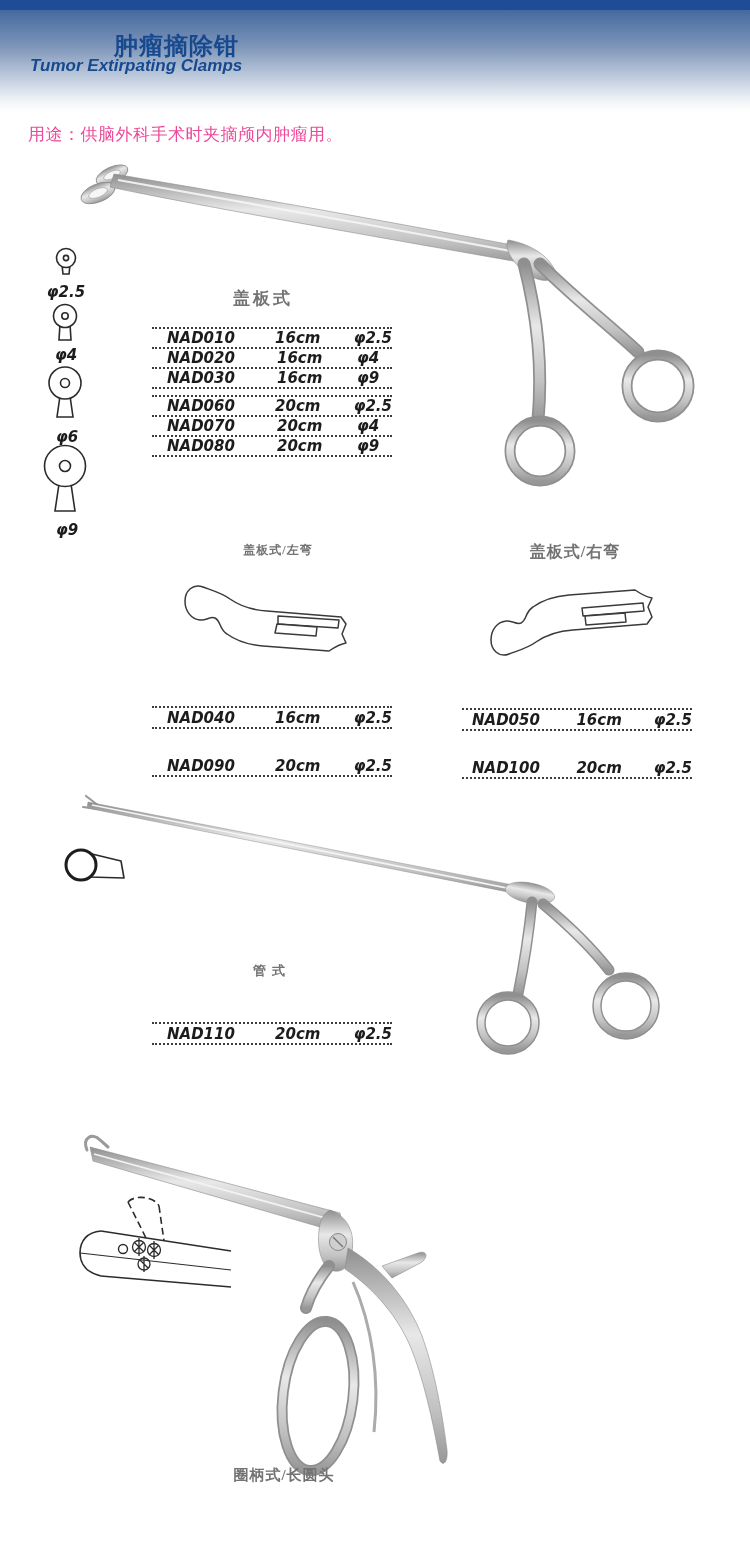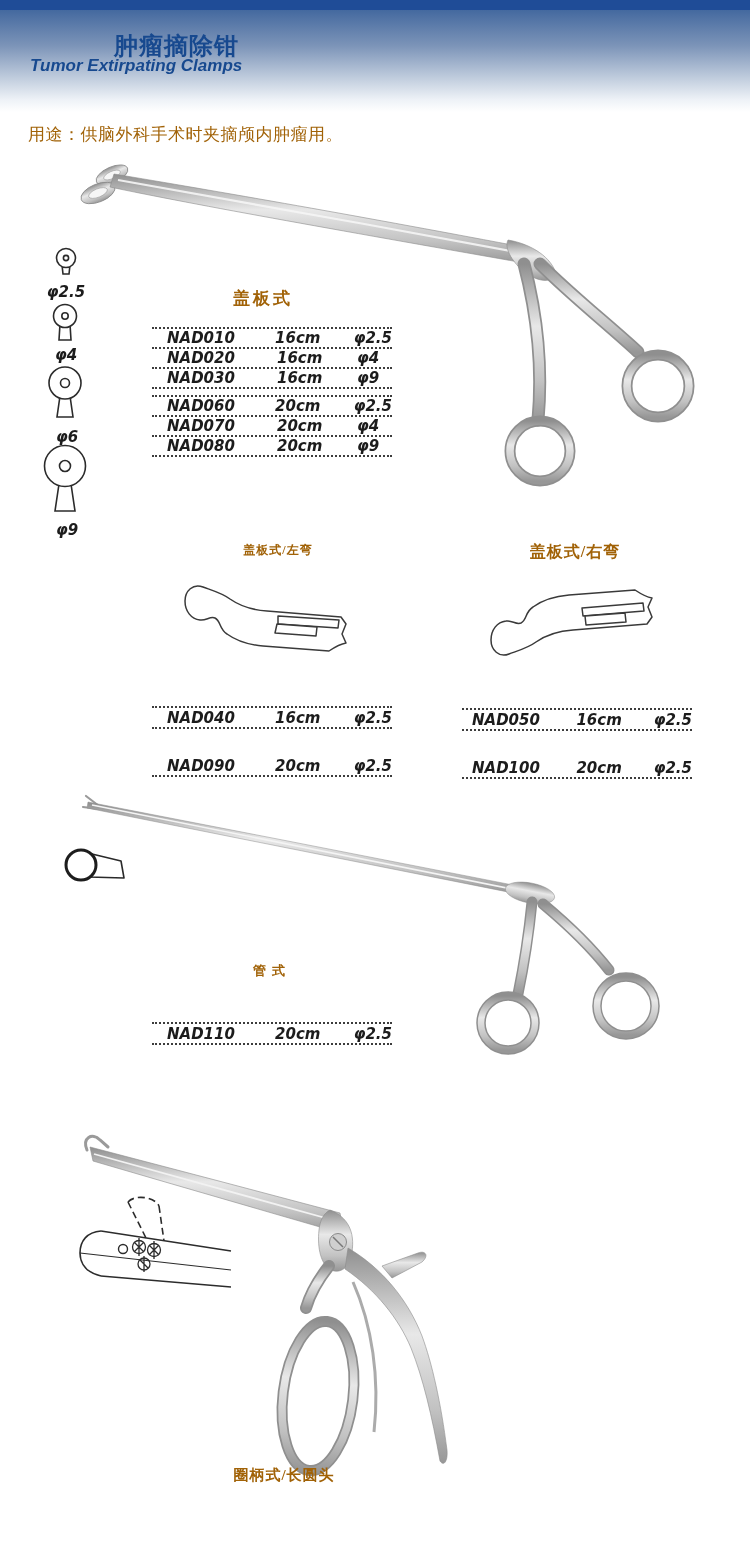--- a/index.html
+++ b/index.html
@@ -5,23 +5,23 @@
   html,body{margin:0;padding:0;background:#ffffff;}
   #page{position:relative;width:750px;height:1554px;background:#ffffff;overflow:hidden;
         font-family:"Liberation Sans", sans-serif;}
   .abs{position:absolute;}
   
   #topbar{left:0;top:0;width:750px;height:10px;background:#1f4c97;}
   #hdr{left:0;top:10px;width:750px;height:102px;
        background:linear-gradient(to bottom,#44699f 0%,#7c94b8 35%,#c3cfdf 68%,#eef2f7 88%,#ffffff 100%);}
   #title-zh{left:114px;top:30px;font-size:24px;font-weight:bold;color:#17498f;letter-spacing:1px;}
   #title-en{left:30px;top:56px;font-size:17px;font-weight:bold;font-style:italic;color:#17498f;}
-  #usage{left:28px;top:123px;font-size:17px;color:#a16207;letter-spacing:0.5px;}
-  
-  .sec-title{font-weight:bold;color:#a16207;transform:translateX(-50%);white-space:nowrap;
+  #usage{left:28px;top:123px;font-size:17px;color:#ec4899;letter-spacing:0.5px;}
+  
+  .sec-title{font-weight:bold;color:#737373;transform:translateX(-50%);white-space:nowrap;
              font-family:"Liberation Serif", serif;}
   
   .tbl{position:absolute;}
   .row{display:flex;align-items:center;height:18px;border-bottom:2px dotted #3c3c3c;
        font-style:italic;font-weight:bold;font-size:15px;color:#1c1c1c;
        font-family:"DejaVu Sans", sans-serif;}
   .row:first-child{border-top:2px dotted #3c3c3c;}
   .tbl.h19 .row{height:19px;margin-top:27px;}
   .c1{width:125px;padding-left:15px;box-sizing:border-box;font-style:italic;}
   .c2{width:80px;}

